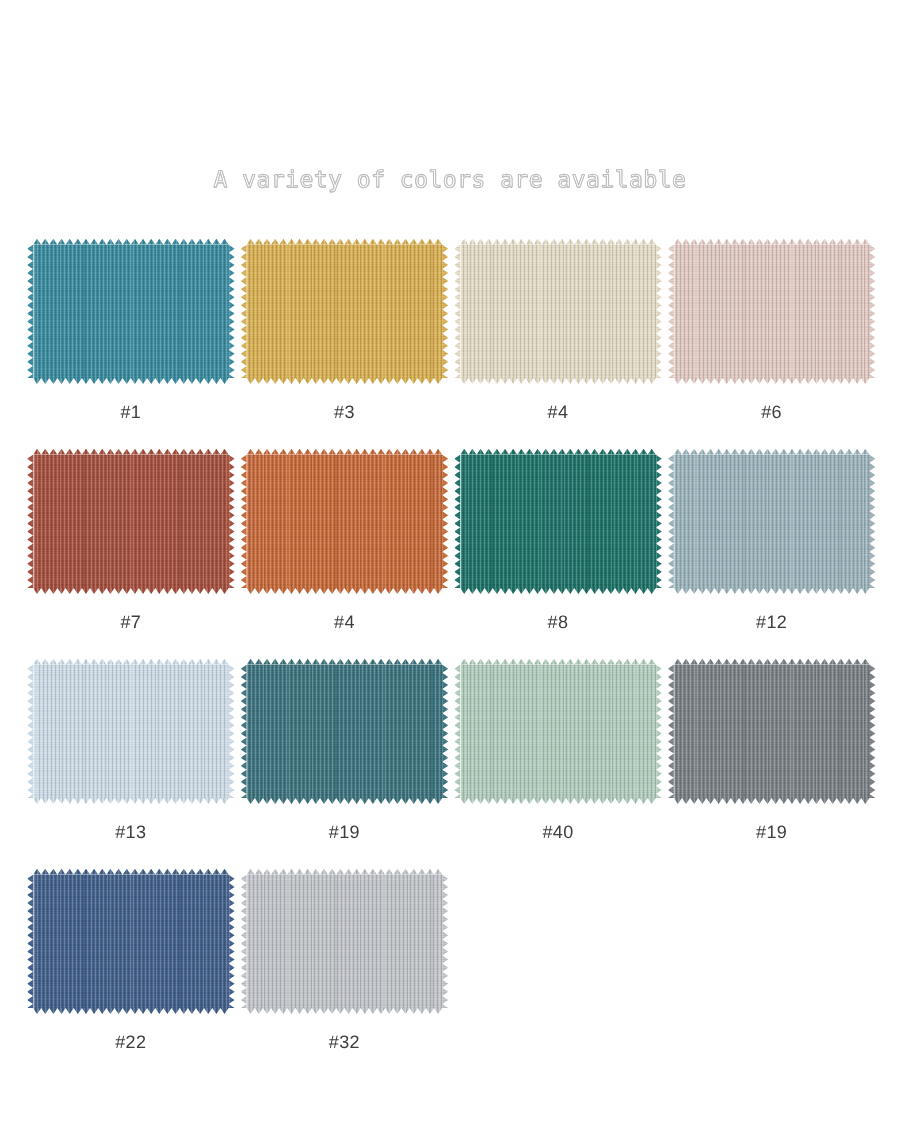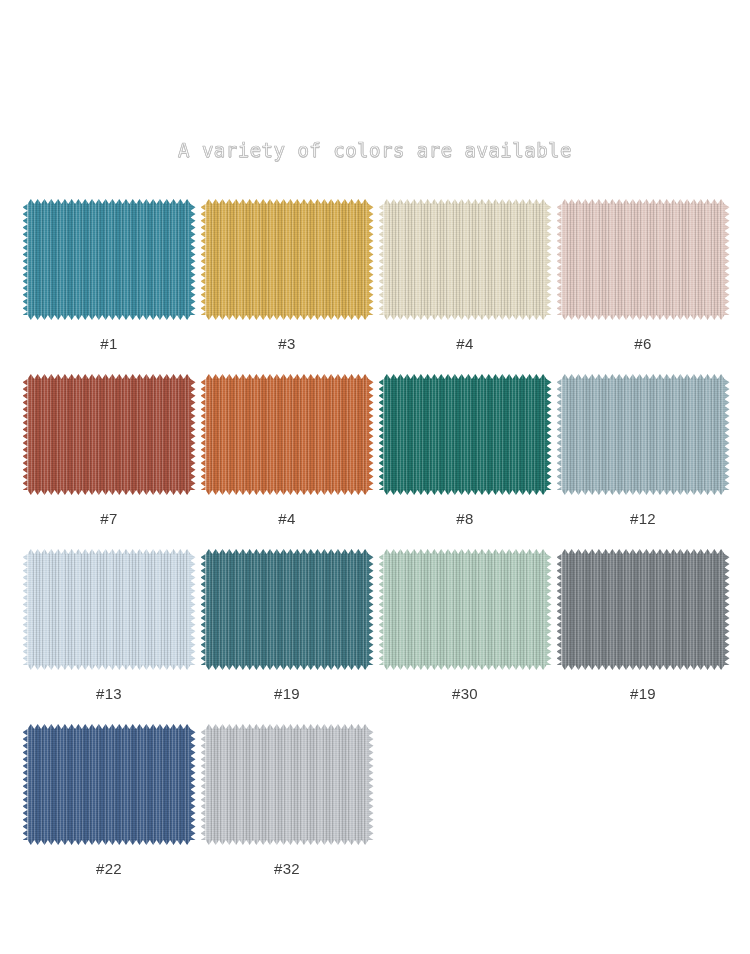--- a/index.html
+++ b/index.html
@@ -312,21 +312,21 @@
         <div class="label">#19</div>
       </div>
       <div class="cell">
         <div class="swatch" style="--c: #b2cdbe;">
           <div class="teeth-h teeth-top"></div>
           <div class="teeth-h teeth-bottom"></div>
           <div class="teeth-v teeth-left"></div>
           <div class="teeth-v teeth-right"></div>
           <div class="fabric"></div>
         </div>
-        <div class="label">#30</div>
+        <div class="label">#40</div>
       </div>
       <div class="cell">
         <div class="swatch" style="--c: #7a8186;">
           <div class="teeth-h teeth-top"></div>
           <div class="teeth-h teeth-bottom"></div>
           <div class="teeth-v teeth-left"></div>
           <div class="teeth-v teeth-right"></div>
           <div class="fabric"></div>
         </div>
         <div class="label">#19</div>

